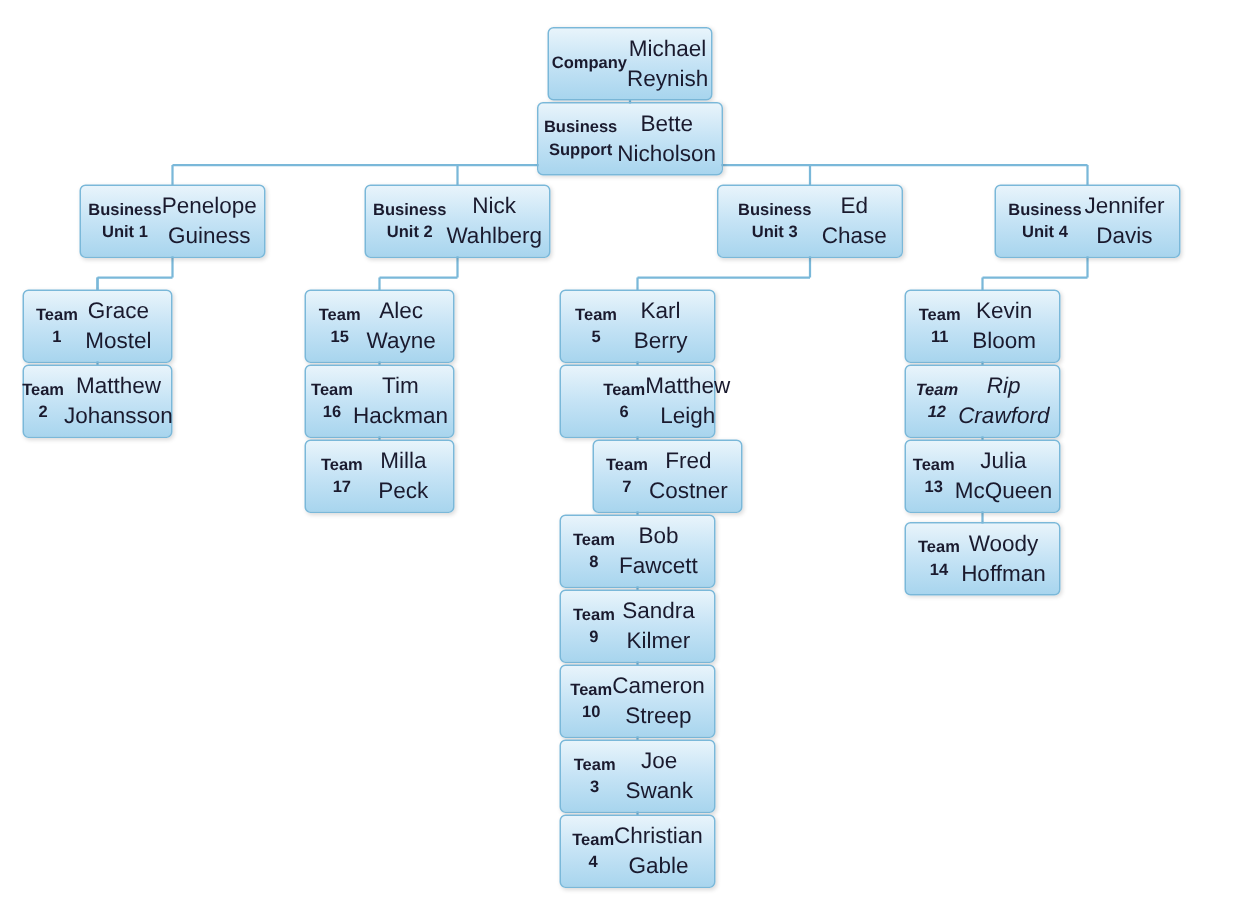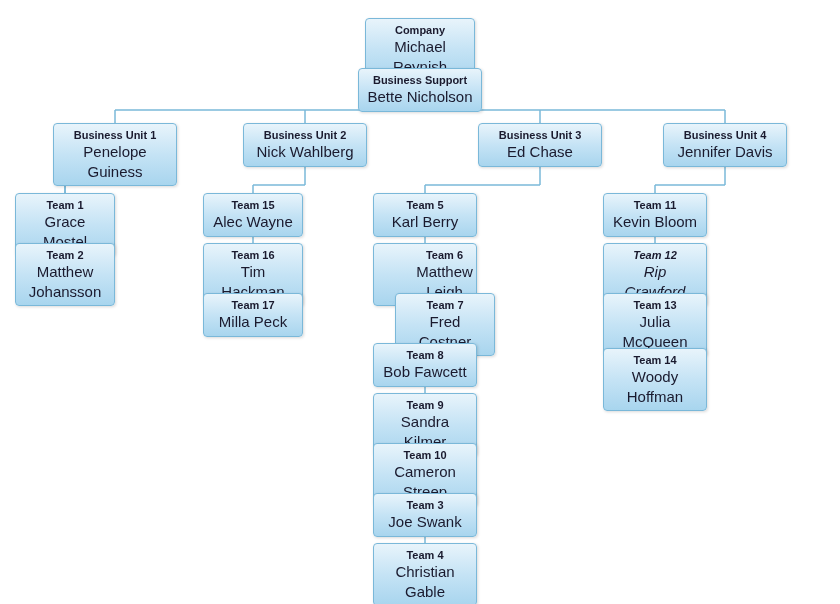--- a/index.html
+++ b/index.html
@@ -18,21 +18,21 @@
       position: relative;
     }
 
     .node {
       background: linear-gradient(180deg, #e8f4fb 0%, #c5e3f5 50%, #a8d5ee 100%);
       border: 1px solid #7ab8d9;
       border-radius: 4px;
       padding: 4px 8px;
       text-align: center;
       display: inline-flex;
-      flex-direction: column;
+      flex-direction: row;
       align-items: center;
       justify-content: center;
       min-width: 100px;
       cursor: pointer;
       box-shadow: 1px 1px 3px rgba(0,0,0,0.15);
     }
 
     .node-title {
       font-weight: bold;
       font-size: 11px;

